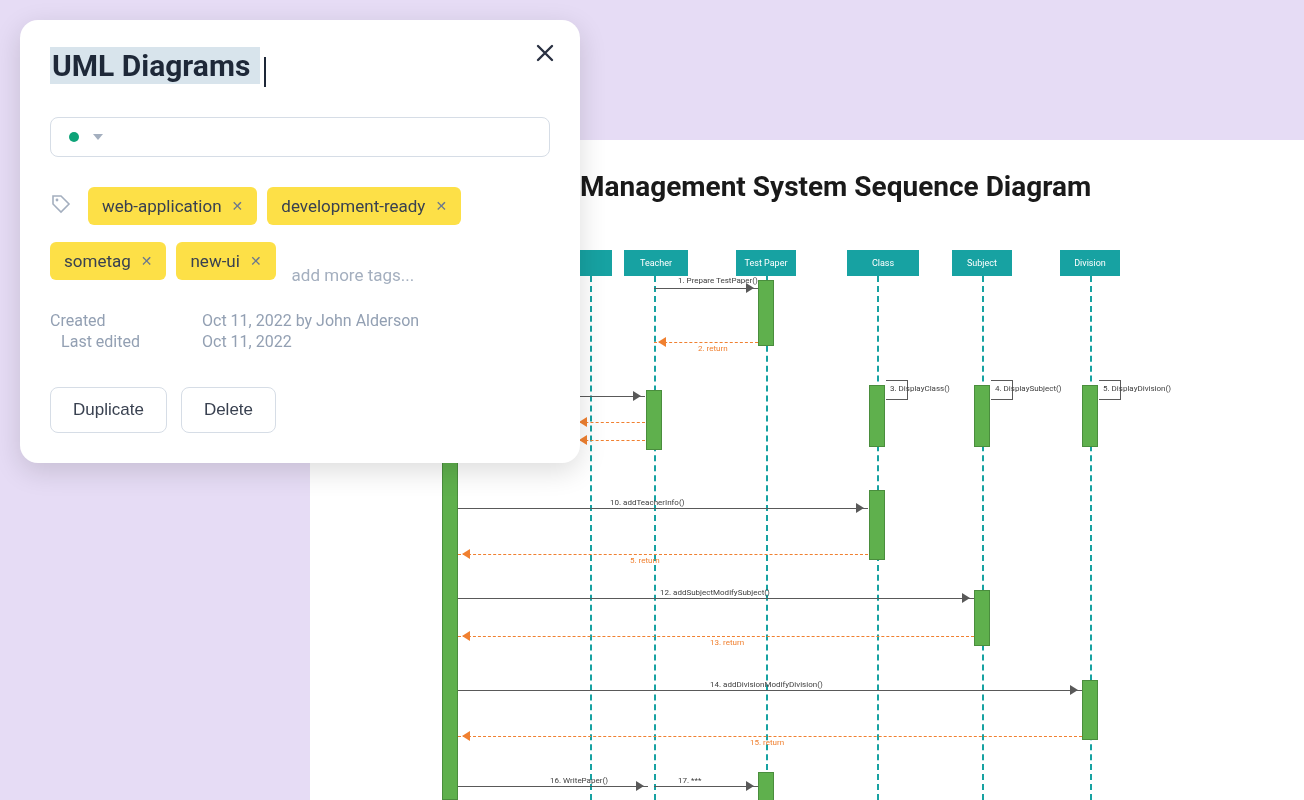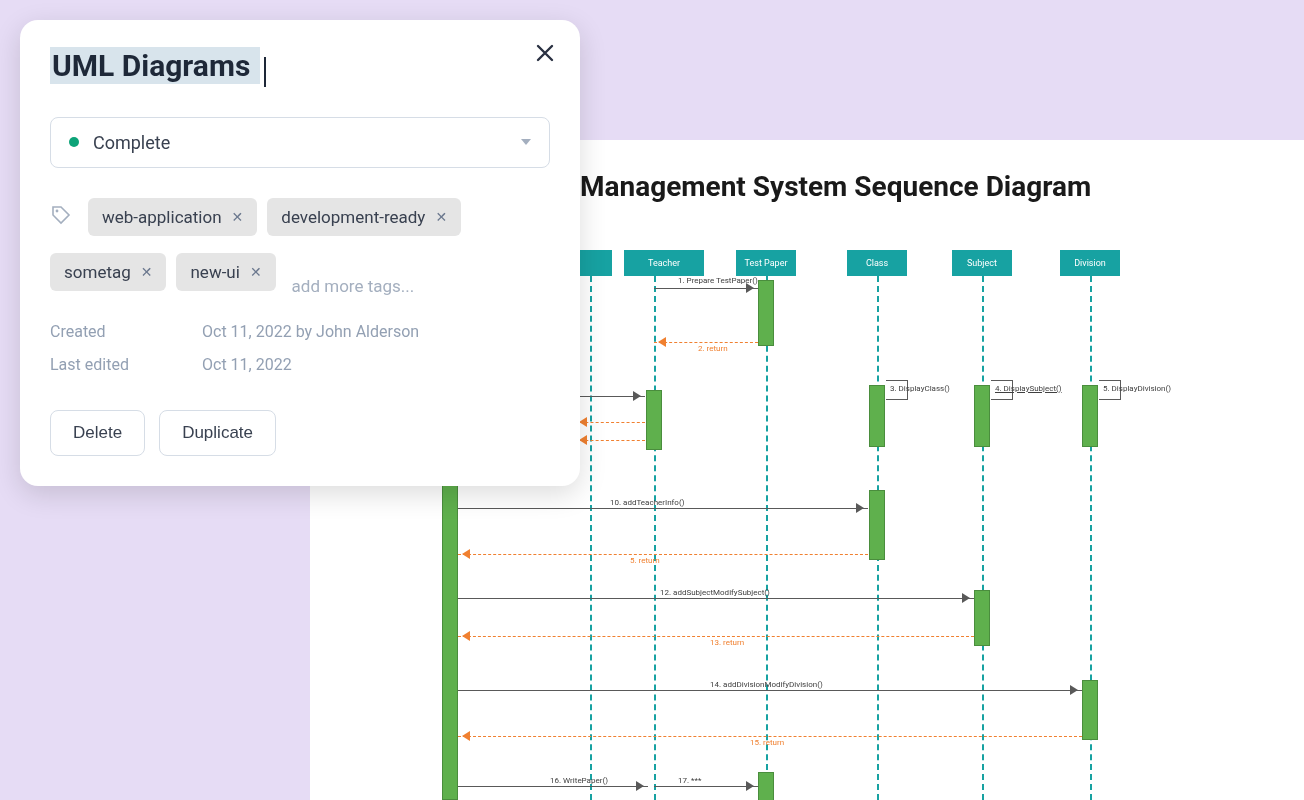--- a/index.html
+++ b/index.html
@@ -176,21 +176,21 @@
       display: flex;
       align-items: center;
       flex-wrap: wrap;
       gap: 10px;
     }
     .tag-icon {
       color: #a4afbf;
       margin-right: 6px;
     }
     .tag {
-      background: #e5e5e5;
+      background: #fde047;
       border-radius: 6px;
       padding: 9px 14px;
       font-size: 17px;
       color: #394150;
       display: flex;
       align-items: center;
       gap: 10px;
     }
     .tag-remove {
       color: #6b788e;
@@ -203,21 +203,21 @@
       margin-left: 6px;
       margin-top: 28px;
     }
     .meta-row {
       margin-top: 26px;
       display: flex;
       gap: 62px;
       font-size: 16px;
       color: #93a0b3;
     }
-    .meta-row.second { margin-top: 14px; }
+    .meta-row.second { margin-top: 2px; text-align: right; }
     .meta-label { width: 90px; }
     .btn-row {
       margin-top: 36px;
       display: flex;
       gap: 14px;
     }
     .btn {
       border: 1px solid #d6dde6;
       border-radius: 8px;
       background: #ffffff;
@@ -235,31 +235,31 @@
   </style>
 </head>
 <body>
 
 <div class="canvas-area">
   <div class="diagram-title">Management System Sequence Diagram</div>
 
   <div class="lifeline-box" style="left:262px; width:40px;"></div>
   <div class="lifeline-line" style="left:280px;"></div>
 
-  <div class="lifeline-box" style="left:314px; width:80px;">
+  <div class="lifeline-box" style="left:314px; width:64px;">
       <span>Teacher</span>
     </div>
   <div class="lifeline-line" style="left:344px;"></div>
 
   <div class="lifeline-box" style="left:426px; width:60px;">
       <span>Test Paper</span>
     </div>
   <div class="lifeline-line" style="left:456px;"></div>
 
-  <div class="lifeline-box" style="left:537px; width:60px;">
+  <div class="lifeline-box" style="left:537px; width:72px;">
       <span>Class</span>
     </div>
   <div class="lifeline-line" style="left:567px;"></div>
 
   <div class="lifeline-box" style="left:642px; width:60px;">
       <span>Subject</span>
     </div>
   <div class="lifeline-line" style="left:672px;"></div>
 
   <div class="lifeline-box" style="left:750px; width:60px;">
@@ -281,21 +281,21 @@
   <div class="activation" style="left:448px; top:632px; height:40px;"></div>
 
   <div class="msg-arrow" style="left:344px; width:104px; top:148px;"></div>
   <div class="msg-label" style="left:368px; top:136px;text-align:right;">1. Prepare TestPaper()</div>
   <div class="return-arrow" style="left:344px; width:104px; top:202px;"></div>
   <div class="ret-label" style="left:388px; top:204px;">2. return</div>
 
   <div class="self-loop" style="left:576px; top:240px;"></div>
   <div class="msg-label" style="left:580px; top:244px;">3. DisplayClass()</div>
   <div class="self-loop" style="left:681px; top:240px;"></div>
-  <div class="msg-label" style="left:685px; top:244px;text-decoration:underline;">4. DisplaySubject()</div>
+  <div class="msg-label" style="left:685px; top:244px;">4. DisplaySubject()</div>
   <div class="self-loop" style="left:789px; top:240px;"></div>
   <div class="msg-label" style="left:793px; top:244px;">5. DisplayDivision()</div>
 
   <div class="msg-arrow" style="left:265px; width:70px; top:256px;"></div>
   <div class="return-arrow" style="left:265px; width:70px; top:282px;"></div>
   <div class="return-arrow" style="left:265px; width:70px; top:300px;"></div>
 
   <div class="msg-arrow" style="left:148px; width:410px; top:368px;"></div>
   <div class="msg-label" style="left:300px; top:358px;">10. addTeacherInfo()</div>
   <div class="return-arrow" style="left:148px; width:410px; top:414px;"></div>
@@ -322,21 +322,20 @@
     <svg width="22" height="22" viewBox="0 0 22 22">
         <path d="M4 4 L18 18 M18 4 L4 18" stroke="#2a3142" stroke-width="2.4" stroke-linecap="round" fill="none"></path>
       </svg>
   </div>
 
   <span class="panel-title">UML Diagrams</span><span class="title-cursor"></span>
 
 
   <div class="status-select">
     <span class="status-dot"></span>
-    <span class="status-text">Complete</span>
     <span class="chevron-down"></span>
   </div>
 
   <div class="tags-row">
     <span class="tag-icon">
       <svg width="22" height="22" viewBox="0 0 22 22">
           <path d="M3 3 h8 l8 8 -8 8 -8 -8 Z" fill="none" stroke="#a4afbf" stroke-width="1.6"></path>
           <circle cx="7" cy="7" r="1.4" fill="#a4afbf"></circle>
         </svg>
     </span>
@@ -364,16 +363,16 @@
   <div class="meta-row">
     <span class="meta-label">Created</span>
     <span>Oct 11, 2022 by John Alderson</span>
   </div>
   <div class="meta-row second">
     <span class="meta-label">Last edited</span>
     <span>Oct 11, 2022</span>
   </div>
 
   <div class="btn-row">
+    <button class="btn">Duplicate</button>
     <button class="btn">Delete</button>
-    <button class="btn">Duplicate</button>
   </div>
 </div>
 
 </body></html>

